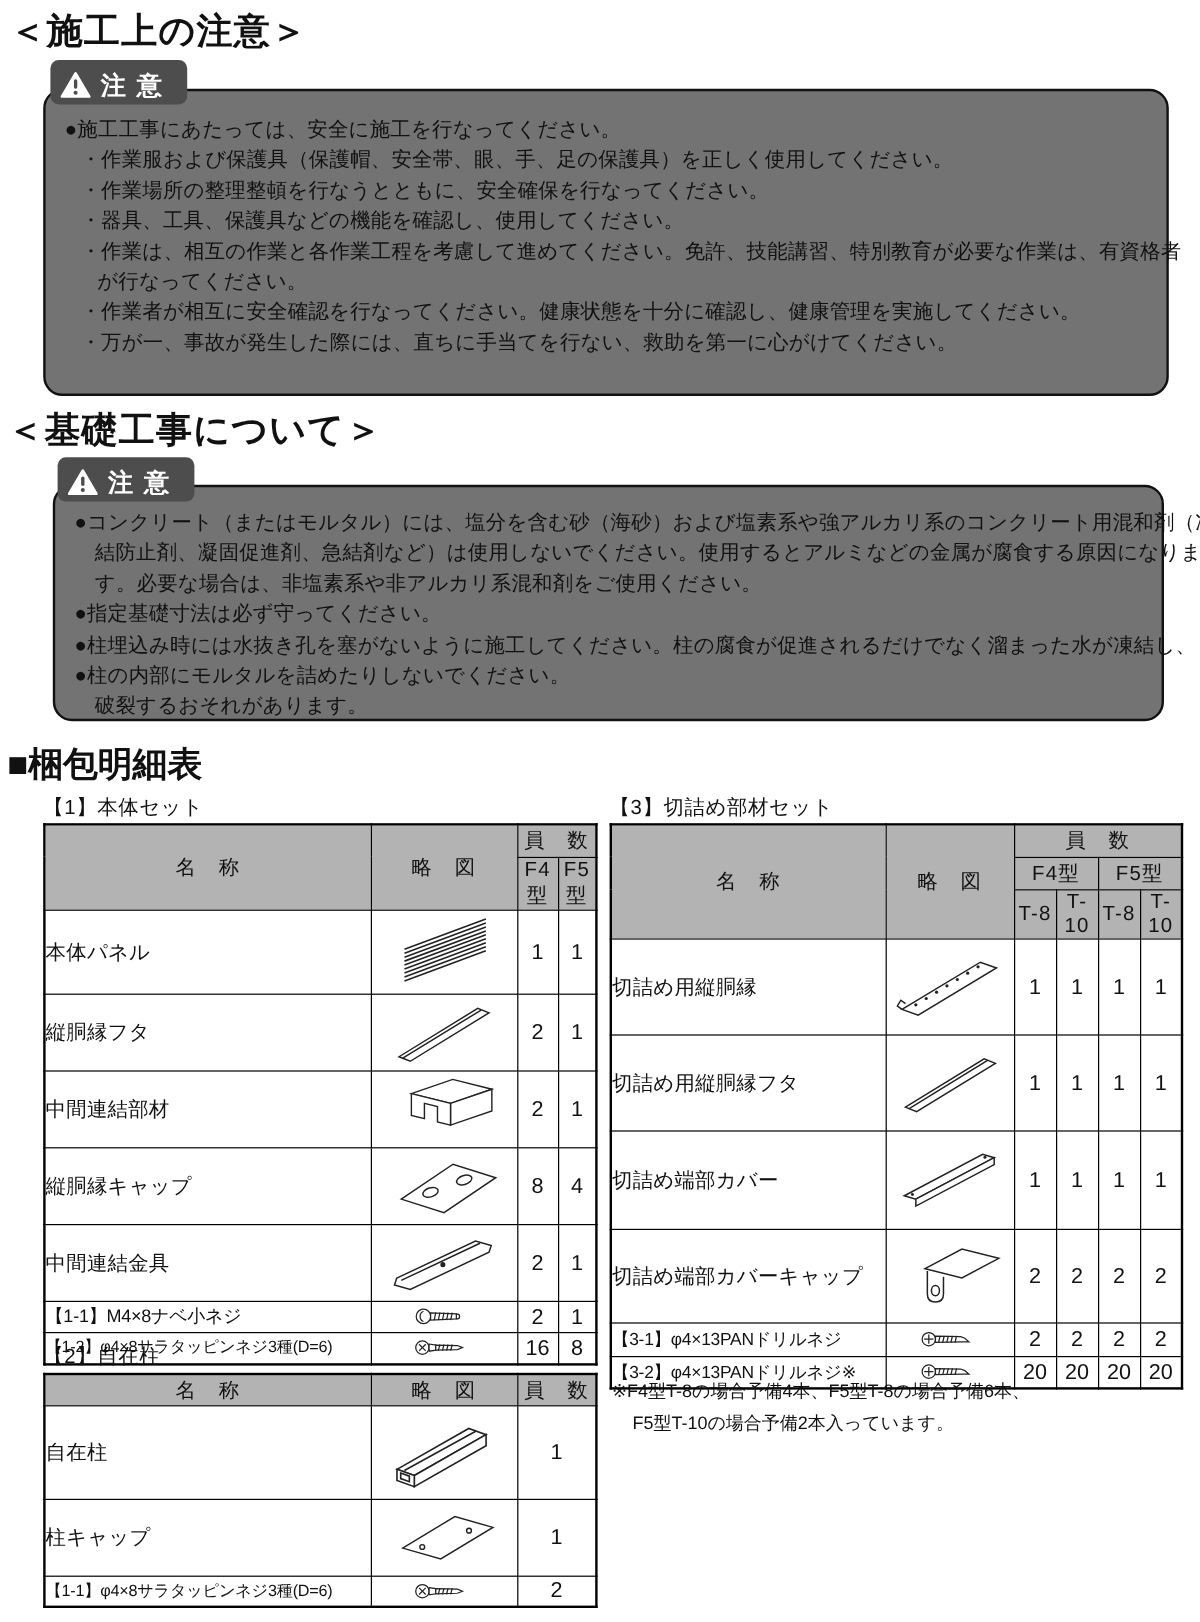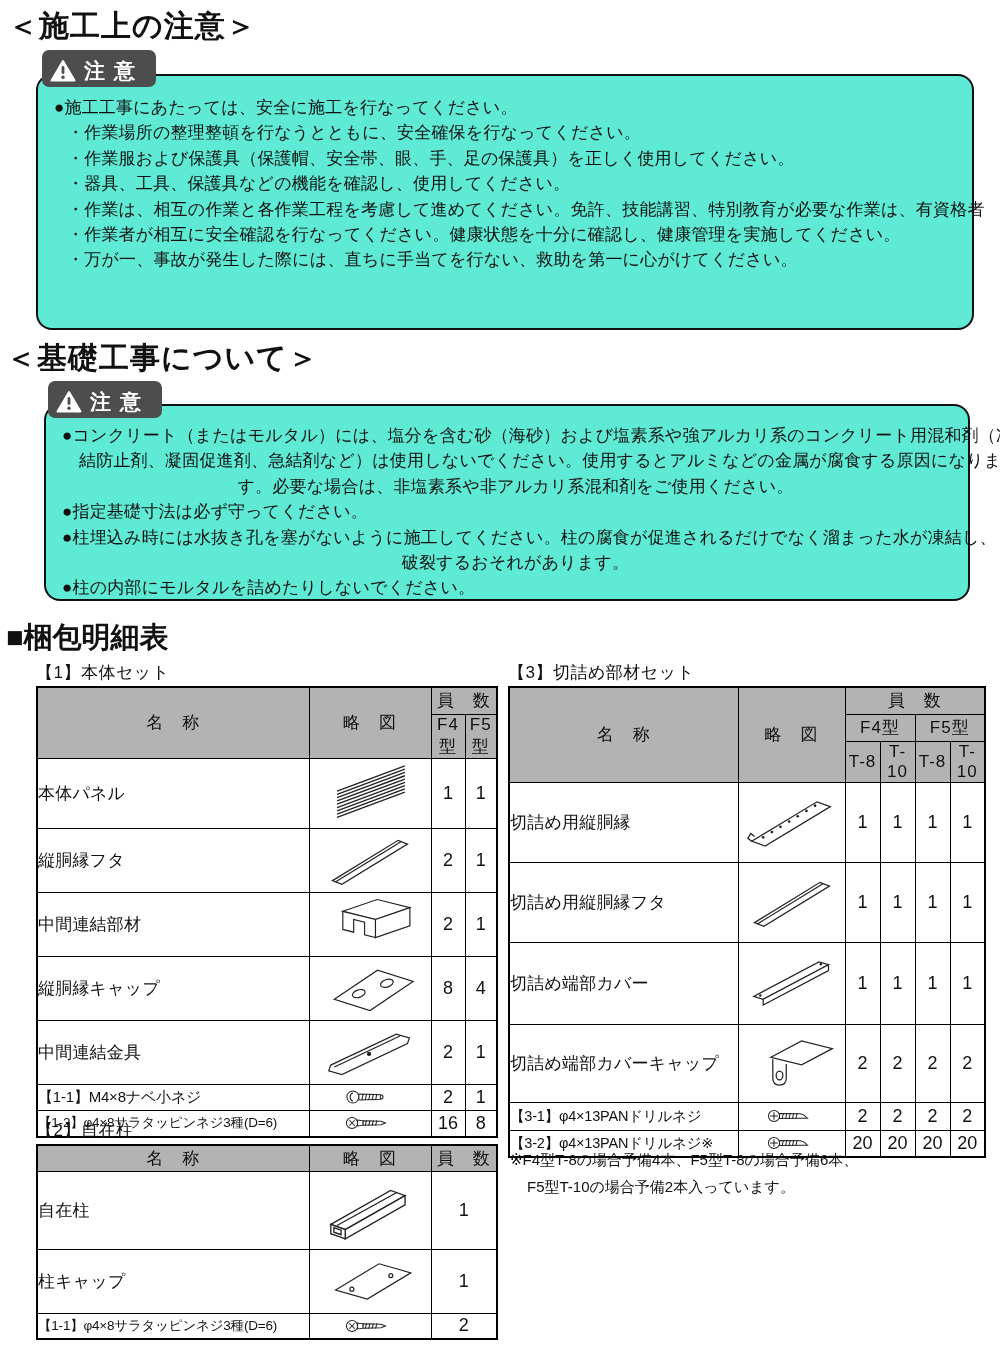--- a/index.html
+++ b/index.html
@@ -5,26 +5,26 @@
   html,body{margin:0;padding:0;background:#fff;}
   body{font-family:"Liberation Sans","DejaVu Sans",sans-serif;color:#111;}
   #page{position:relative;width:1000px;height:1352px;background:#fff;overflow:hidden;}
   .abs{position:absolute;}
 
   
   .sec-title{font-size:30px;font-weight:bold;letter-spacing:1px;white-space:nowrap;}
   .big-title{font-size:29px;font-weight:bold;white-space:nowrap;}
 
   
-  .cbox{border:2.5px solid #111;border-radius:16px;background:#5eead4;box-sizing:border-box;}
+  .cbox{border:2.5px solid #111;border-radius:16px;background:#737373;box-sizing:border-box;}
   .cbox-inner{padding:19px 16px 0 16px;}
   .line{font-size:17px;line-height:25.4px;white-space:nowrap;letter-spacing:0.2px;}
   .ind1{padding-left:13px;}
   .ind2{padding-left:27px;}
-  .indc{padding-left:17px;text-align:center;}
+  .indc{padding-left:17px;}
 
   
   .badge{display:flex;align-items:center;background:#4d4d4d;color:#fff;
          border-radius:7px;padding:4px 12px 0 8px;height:37px;box-sizing:border-box;
          font-size:21px;font-weight:bold;letter-spacing:9px;z-index:5;}
   .badge .tri{margin-right:8px;flex:0 0 auto;}
 
   
   table.pk{border-collapse:collapse;table-layout:fixed;background:#fff;border:2.5px solid #000;}
   table.pk th,table.pk td{border:1.3px solid #000;padding:0;overflow:hidden;}
@@ -162,24 +162,25 @@
   <div class="abs badge" style="left:42px;top:50px;">
     <svg class="tri" width="26" height="24" viewBox="0 0 26 24">
         <use href="#warn-tri"></use>
       </svg>
     <span>注意</span>
   </div>
 
   <div class="abs cbox" style="left:36px;top:74px;width:938px;height:256px;">
     <div class="cbox-inner">
       <div class="line">●施工工事にあたっては、安全に施工を行なってください。</div>
+      <div class="line ind1">・作業服および保護具（保護帽、安全帯、眼、手、足の保護具）を正しく使用してください。</div>
       <div class="line ind1">・作業場所の整理整頓を行なうとともに、安全確保を行なってください。</div>
-      <div class="line ind1">・作業服および保護具（保護帽、安全帯、眼、手、足の保護具）を正しく使用してください。</div>
       <div class="line ind1">・器具、工具、保護具などの機能を確認し、使用してください。</div>
       <div class="line ind1">・作業は、相互の作業と各作業工程を考慮して進めてください。免許、技能講習、特別教育が必要な作業は、有資格者</div>
+      <div class="line ind2">が行なってください。</div>
       <div class="line ind1">・作業者が相互に安全確認を行なってください。健康状態を十分に確認し、健康管理を実施してください。</div>
       <div class="line ind1">・万が一、事故が発生した際には、直ちに手当てを行ない、救助を第一に心がけてください。</div>
     </div>
   </div>
 
   <div class="abs sec-title" style="left:6px;top:338px;">＜基礎工事について＞</div>
 
   <div class="abs badge" style="left:48px;top:381px;">
     <svg class="tri" width="26" height="24" viewBox="0 0 26 24">
         <use href="#warn-tri"></use>
@@ -187,22 +188,22 @@
     <span>注意</span>
   </div>
 
   <div class="abs cbox" style="left:44px;top:404px;width:926px;height:197px;">
     <div class="cbox-inner" style="padding-top:17px;">
       <div class="line">●コンクリート（またはモルタル）には、塩分を含む砂（海砂）および塩素系や強アルカリ系のコンクリート用混和剤（凍</div>
       <div class="line indc">結防止剤、凝固促進剤、急結剤など）は使用しないでください。使用するとアルミなどの金属が腐食する原因になりま</div>
       <div class="line indc">す。必要な場合は、非塩素系や非アルカリ系混和剤をご使用ください。</div>
       <div class="line">●指定基礎寸法は必ず守ってください。</div>
       <div class="line">●柱埋込み時には水抜き孔を塞がないように施工してください。柱の腐食が促進されるだけでなく溜まった水が凍結し、</div>
+      <div class="line">●柱の内部にモルタルを詰めたりしないでください。</div>
       <div class="line indc">破裂するおそれがあります。</div>
-      <div class="line">●柱の内部にモルタルを詰めたりしないでください。</div>
     </div>
   </div>
 
   <div class="abs big-title" style="left:6px;top:618px;">■梱包明細表</div>
 
   <div class="abs caption" style="left:36px;top:661px;">【1】本体セット</div>
   <table class="pk abs" style="left:36px;top:686px;width:460px;">
     <colgroup>
         <col style="width:272px">
         <col style="width:122px">

